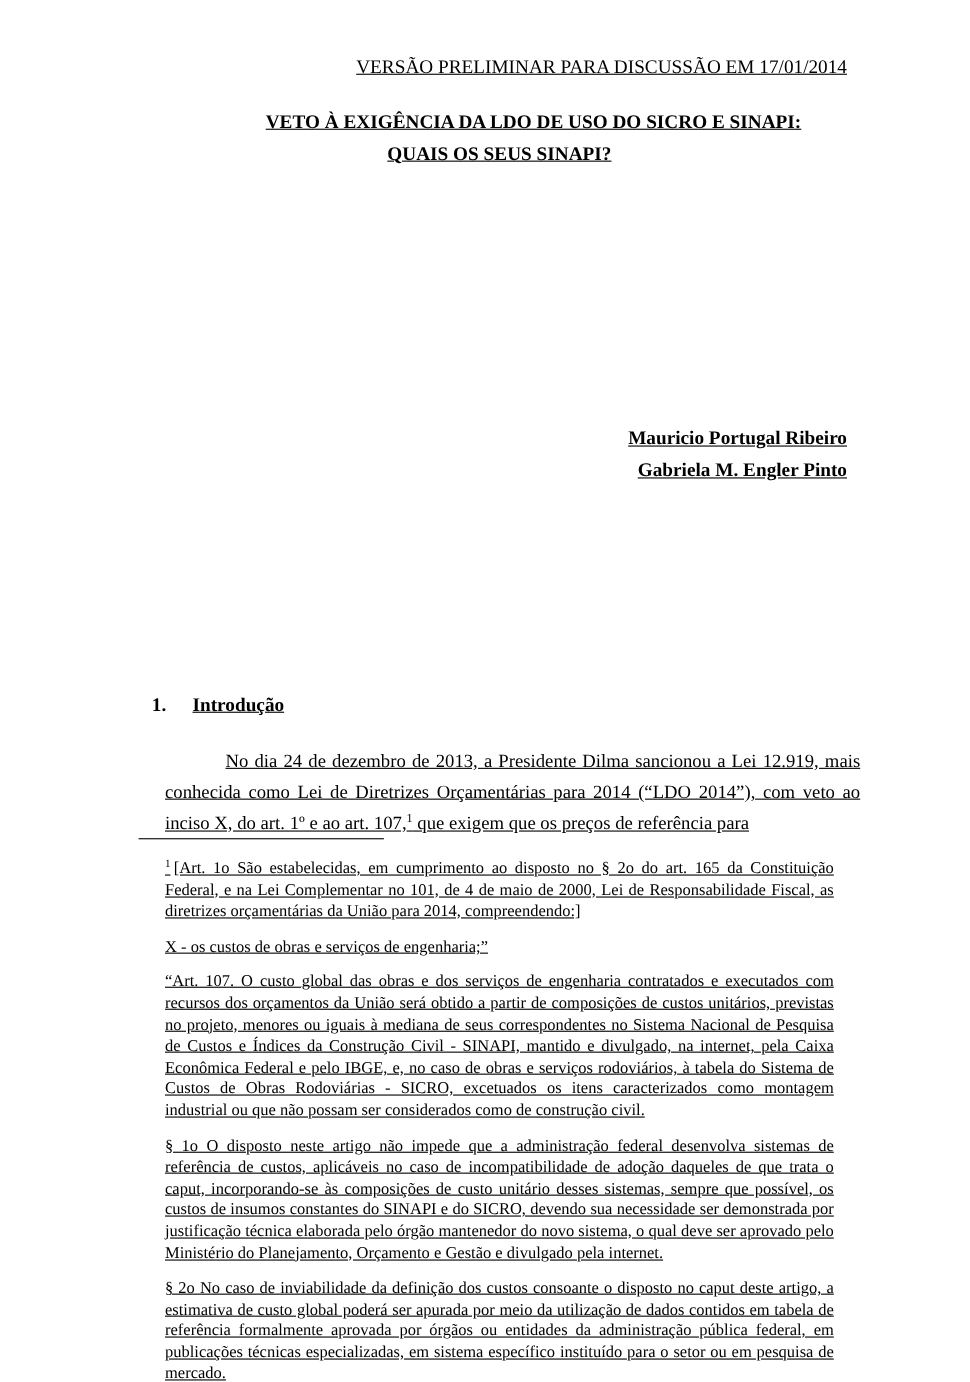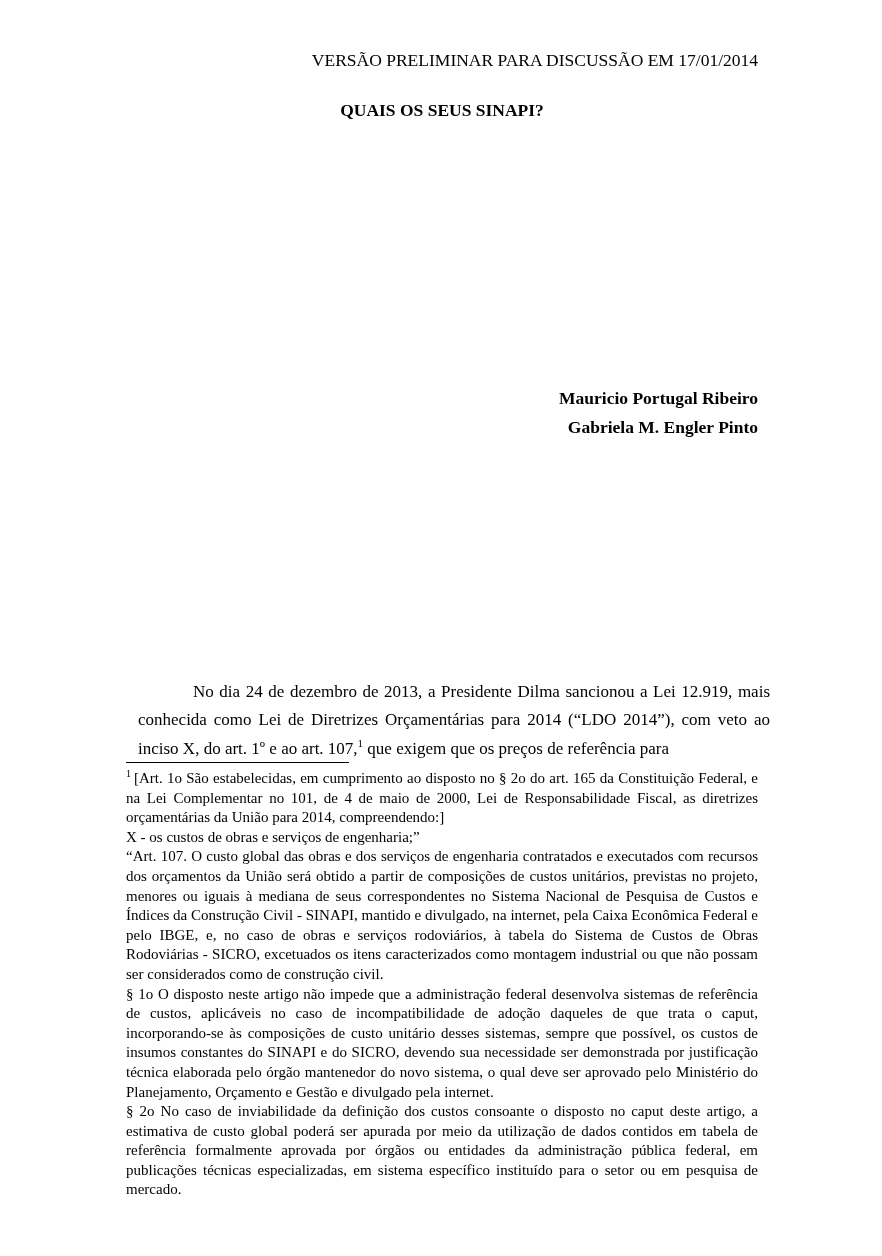--- a/index.html
+++ b/index.html
@@ -11,22 +11,23 @@
     position: relative;
     width: 882px;
     height: 1256px;
     background: #ffffff;
     color: #000000;
     font-family: "Liberation Serif", "DejaVu Serif", serif;
     overflow: hidden;
   }
   .text-block {
     position: absolute;
-    left: 126px;
+    left: 138px;
     width: 632px;
+    text-decoration: underline;
   }
   .doc-header {
     top: 47px;
     text-align: right;
     font-size: 17.5px;
     line-height: 26px;
   }
   .doc-title {
     top: 96px;
     text-align: center;
@@ -76,46 +77,50 @@
     height: 0;
     border-top: 1.6px solid #000000;
   }
   .footnote-text {
     top: 769px;
     font-size: 15px;
     line-height: 19.6px;
     text-align: justify;
   }
   .footnote-text p {
-    margin: 0;
+    margin: 12px;
     padding: 0;
   }
   .fn-marker {
     font-size: 10px;
     line-height: 0;
     vertical-align: super;
     margin-right: 3px;
   }
 </style>
 </head>
 <body>
 
 <div class="page">
 
   <div class="text-block doc-header">VERSÃO PRELIMINAR PARA DISCUSSÃO EM 17/01/2014</div>
 
   <div class="text-block doc-title">
+    <div class="title-line-1">VETO À EXIGÊNCIA DA LDO DE USO DO SICRO E SINAPI:</div>
     <div class="title-line-2">QUAIS OS SEUS SINAPI?</div>
   </div>
 
   <div class="text-block authors">
     <div>Mauricio Portugal Ribeiro</div>
     <div>Gabriela M. Engler Pinto</div>
   </div>
 
+  <div class="text-block section-heading">
+    <span class="sec-num">1.</span><span class="sec-title">Introdução</span>
+  </div>
 
   <p class="text-block intro-para">
     <span>No dia 24 de dezembro de 2013, a Presidente Dilma sancionou a Lei 12.919, mais conhecida como Lei de Diretrizes Orçamentárias para 2014 (“LDO 2014”), com veto ao inciso X, do art. 1º e ao art. 107,</span><sup class="fn-ref">1</sup><span> que exigem que os preços de referência para</span>
   </p>
 
   <div class="fn-separator"></div>
 
   <div class="text-block footnote-text">
     <p>
       <sup class="fn-marker">1</sup><span>[Art. 1o  São estabelecidas, em cumprimento ao disposto no § 2o do art. 165 da Constituição Federal, e na Lei Complementar no 101, de 4 de maio de 2000, Lei de Responsabilidade Fiscal, as diretrizes orçamentárias da União para 2014, compreendendo:]</span>

